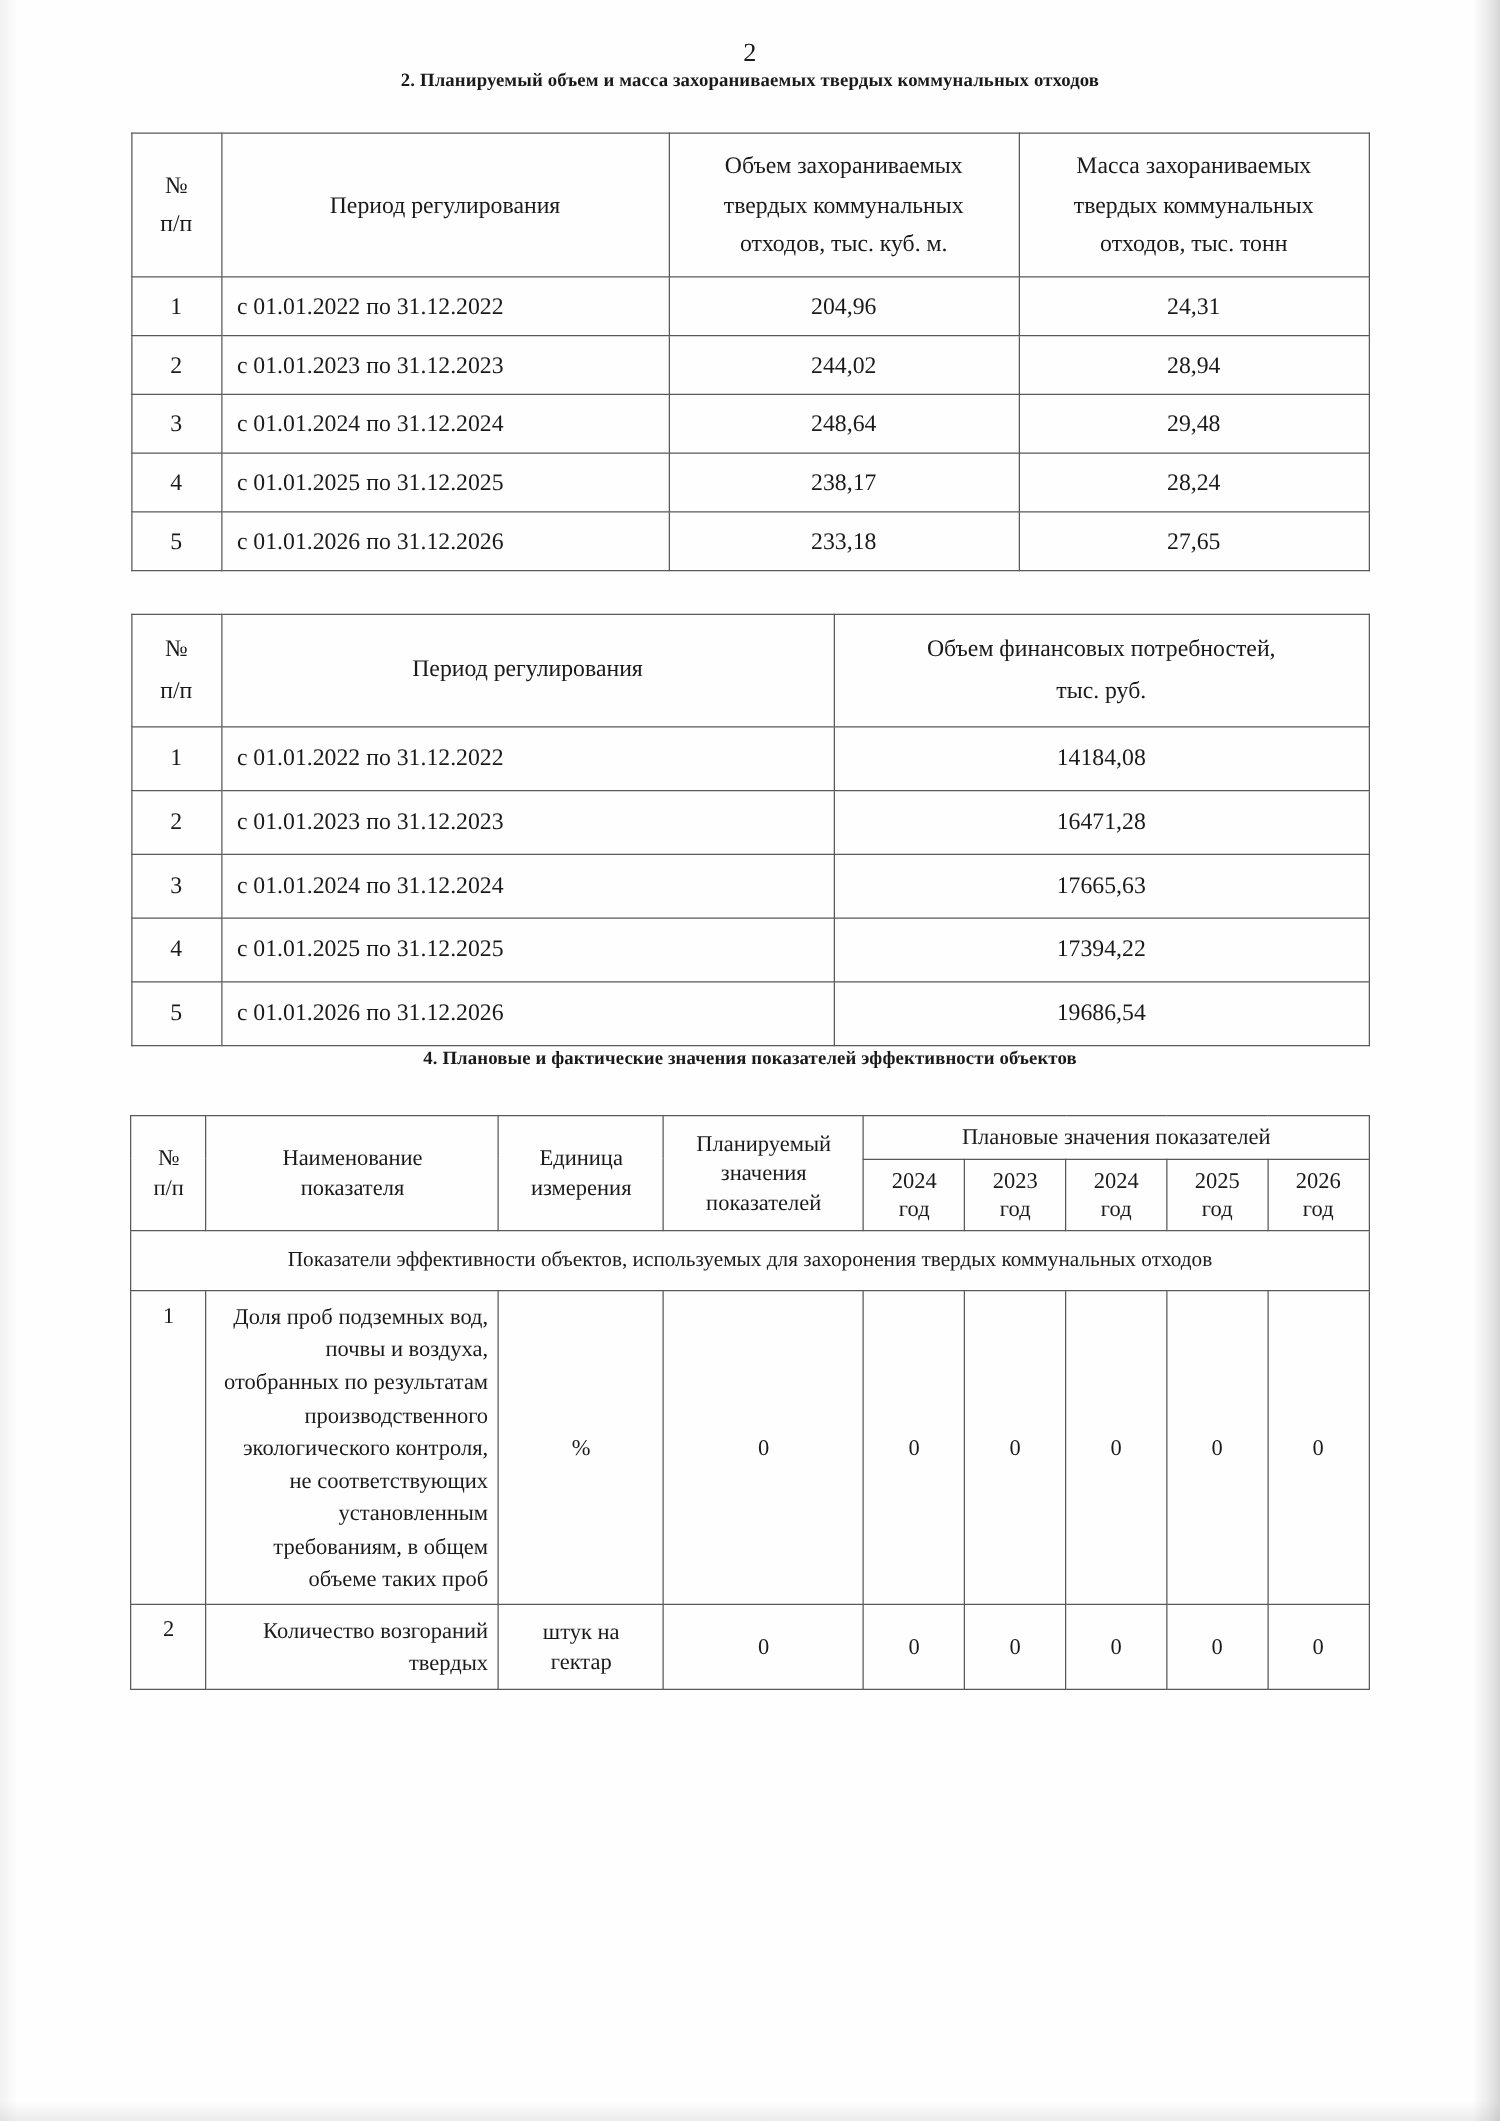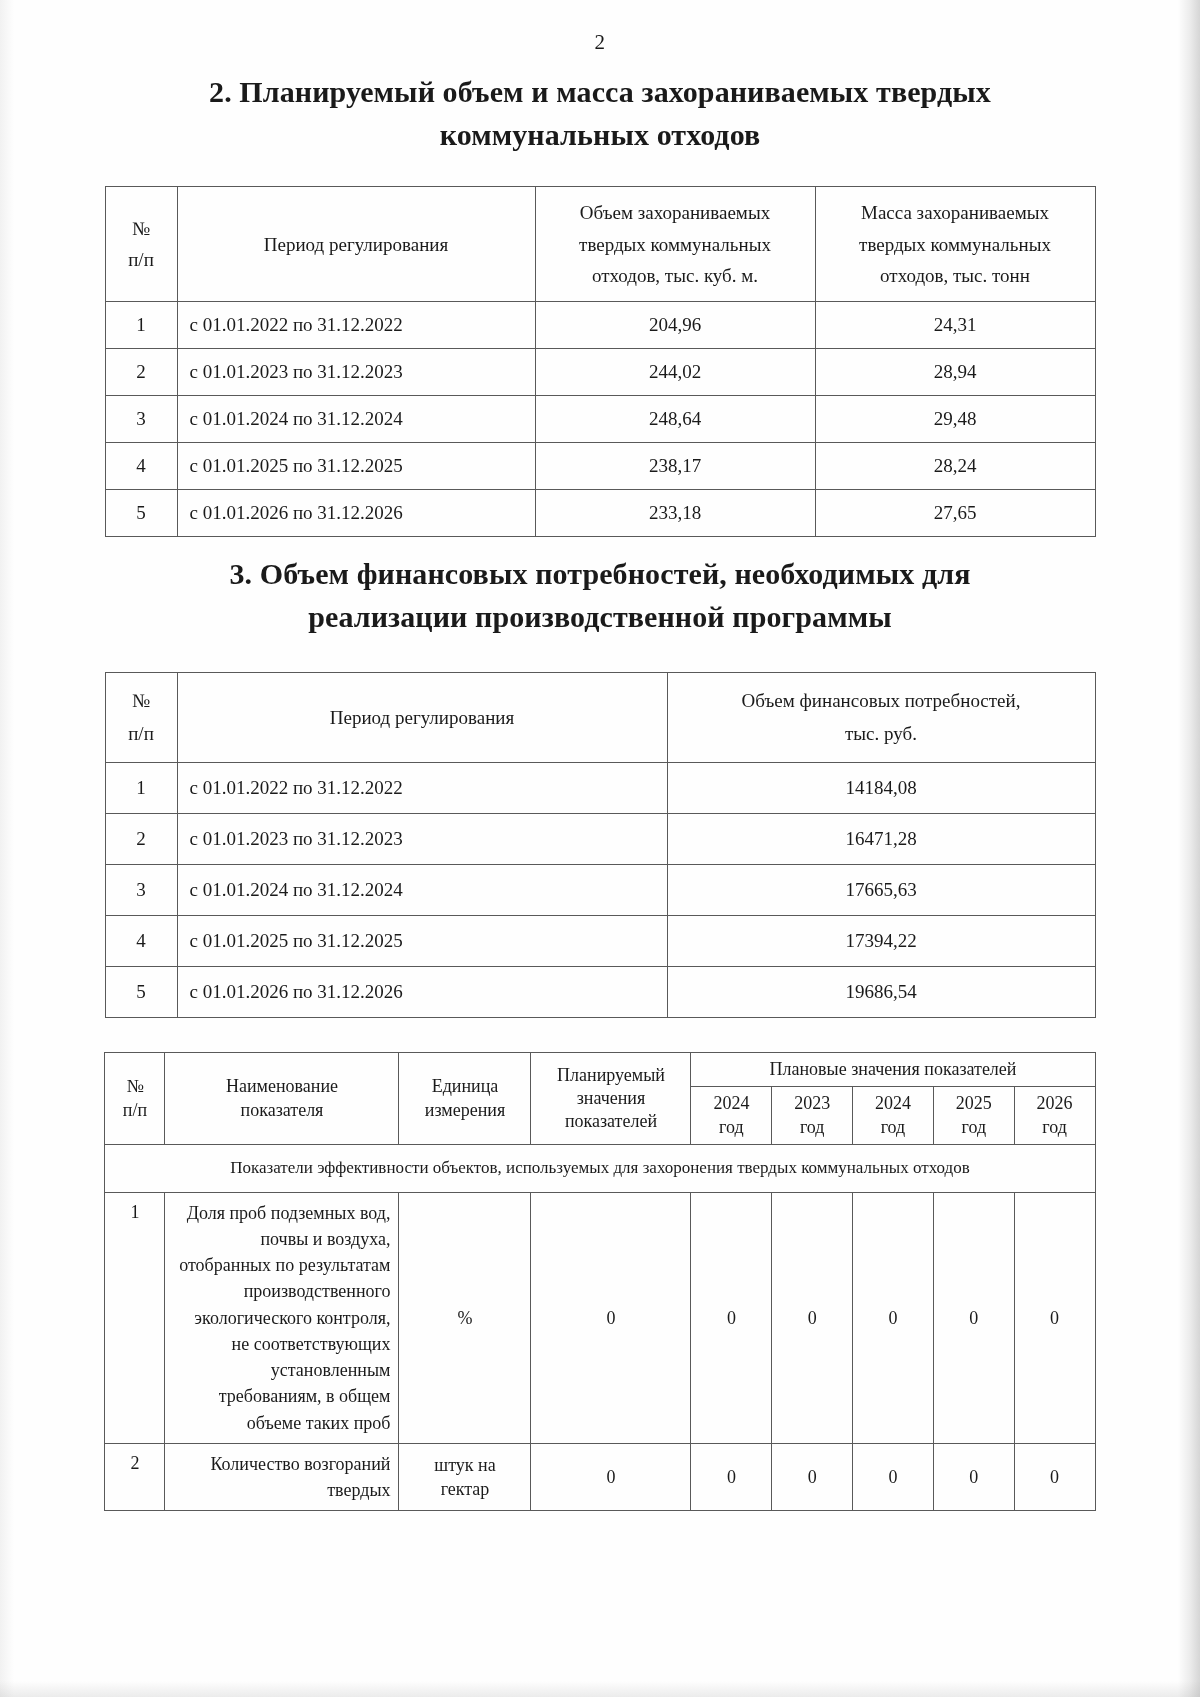--- a/index.html
+++ b/index.html
@@ -67,24 +67,24 @@
 
   .page-number {
     text-align: center;
     font-size: 21px;
     margin-top: 30px;
     margin-bottom: 0;
     letter-spacing: 0.3px;
   }
 
   h2.section-heading {
-    font-size: 30px;
+    font-size: 15px;
     font-weight: bold;
     text-align: center;
-    margin: 16px;
+    margin: 0;
     padding: 0 150px;
     line-height: 1.42;
     letter-spacing: 0.1px;
   }
 
   .sec2-heading { margin-top: 42px; }
   .sec3-heading { margin-top: 56px; }
   .sec4-heading { margin-top: 54px; }
 
   table.doc-table {
@@ -211,21 +211,20 @@
         </tr>
         <tr>
           <td>5</td>
           <td class="cell-period">с 01.01.2026 по 31.12.2026</td>
           <td>233,18</td>
           <td>27,65</td>
         </tr>
       </tbody>
     </table>
 
-    <h2 class="section-heading sec3-heading">3. Объем финансовых потребностей, необходимых для реализации производственной программы</h2>
 
     <table class="doc-table" id="table-finance">
       <colgroup>
         <col class="c-num">
           <col class="c-period">
           <col class="c-fin">
       </colgroup>
       <thead>
         <tr>
           <td>
@@ -261,20 +260,21 @@
           <td>17394,22</td>
         </tr>
         <tr>
           <td>5</td>
           <td class="cell-period">с 01.01.2026 по 31.12.2026</td>
           <td>19686,54</td>
         </tr>
       </tbody>
     </table>
 
+    <h2 class="section-heading sec4-heading">4. Плановые и фактические значения показателей эффективности объектов</h2>
 
     <table class="doc-table" id="table-indicators">
       <colgroup>
         <col class="c-num">
           <col class="c-name">
           <col class="c-unit">
           <col class="c-fact">
         <col class="c-year">
           <col class="c-year">
           <col class="c-year">

